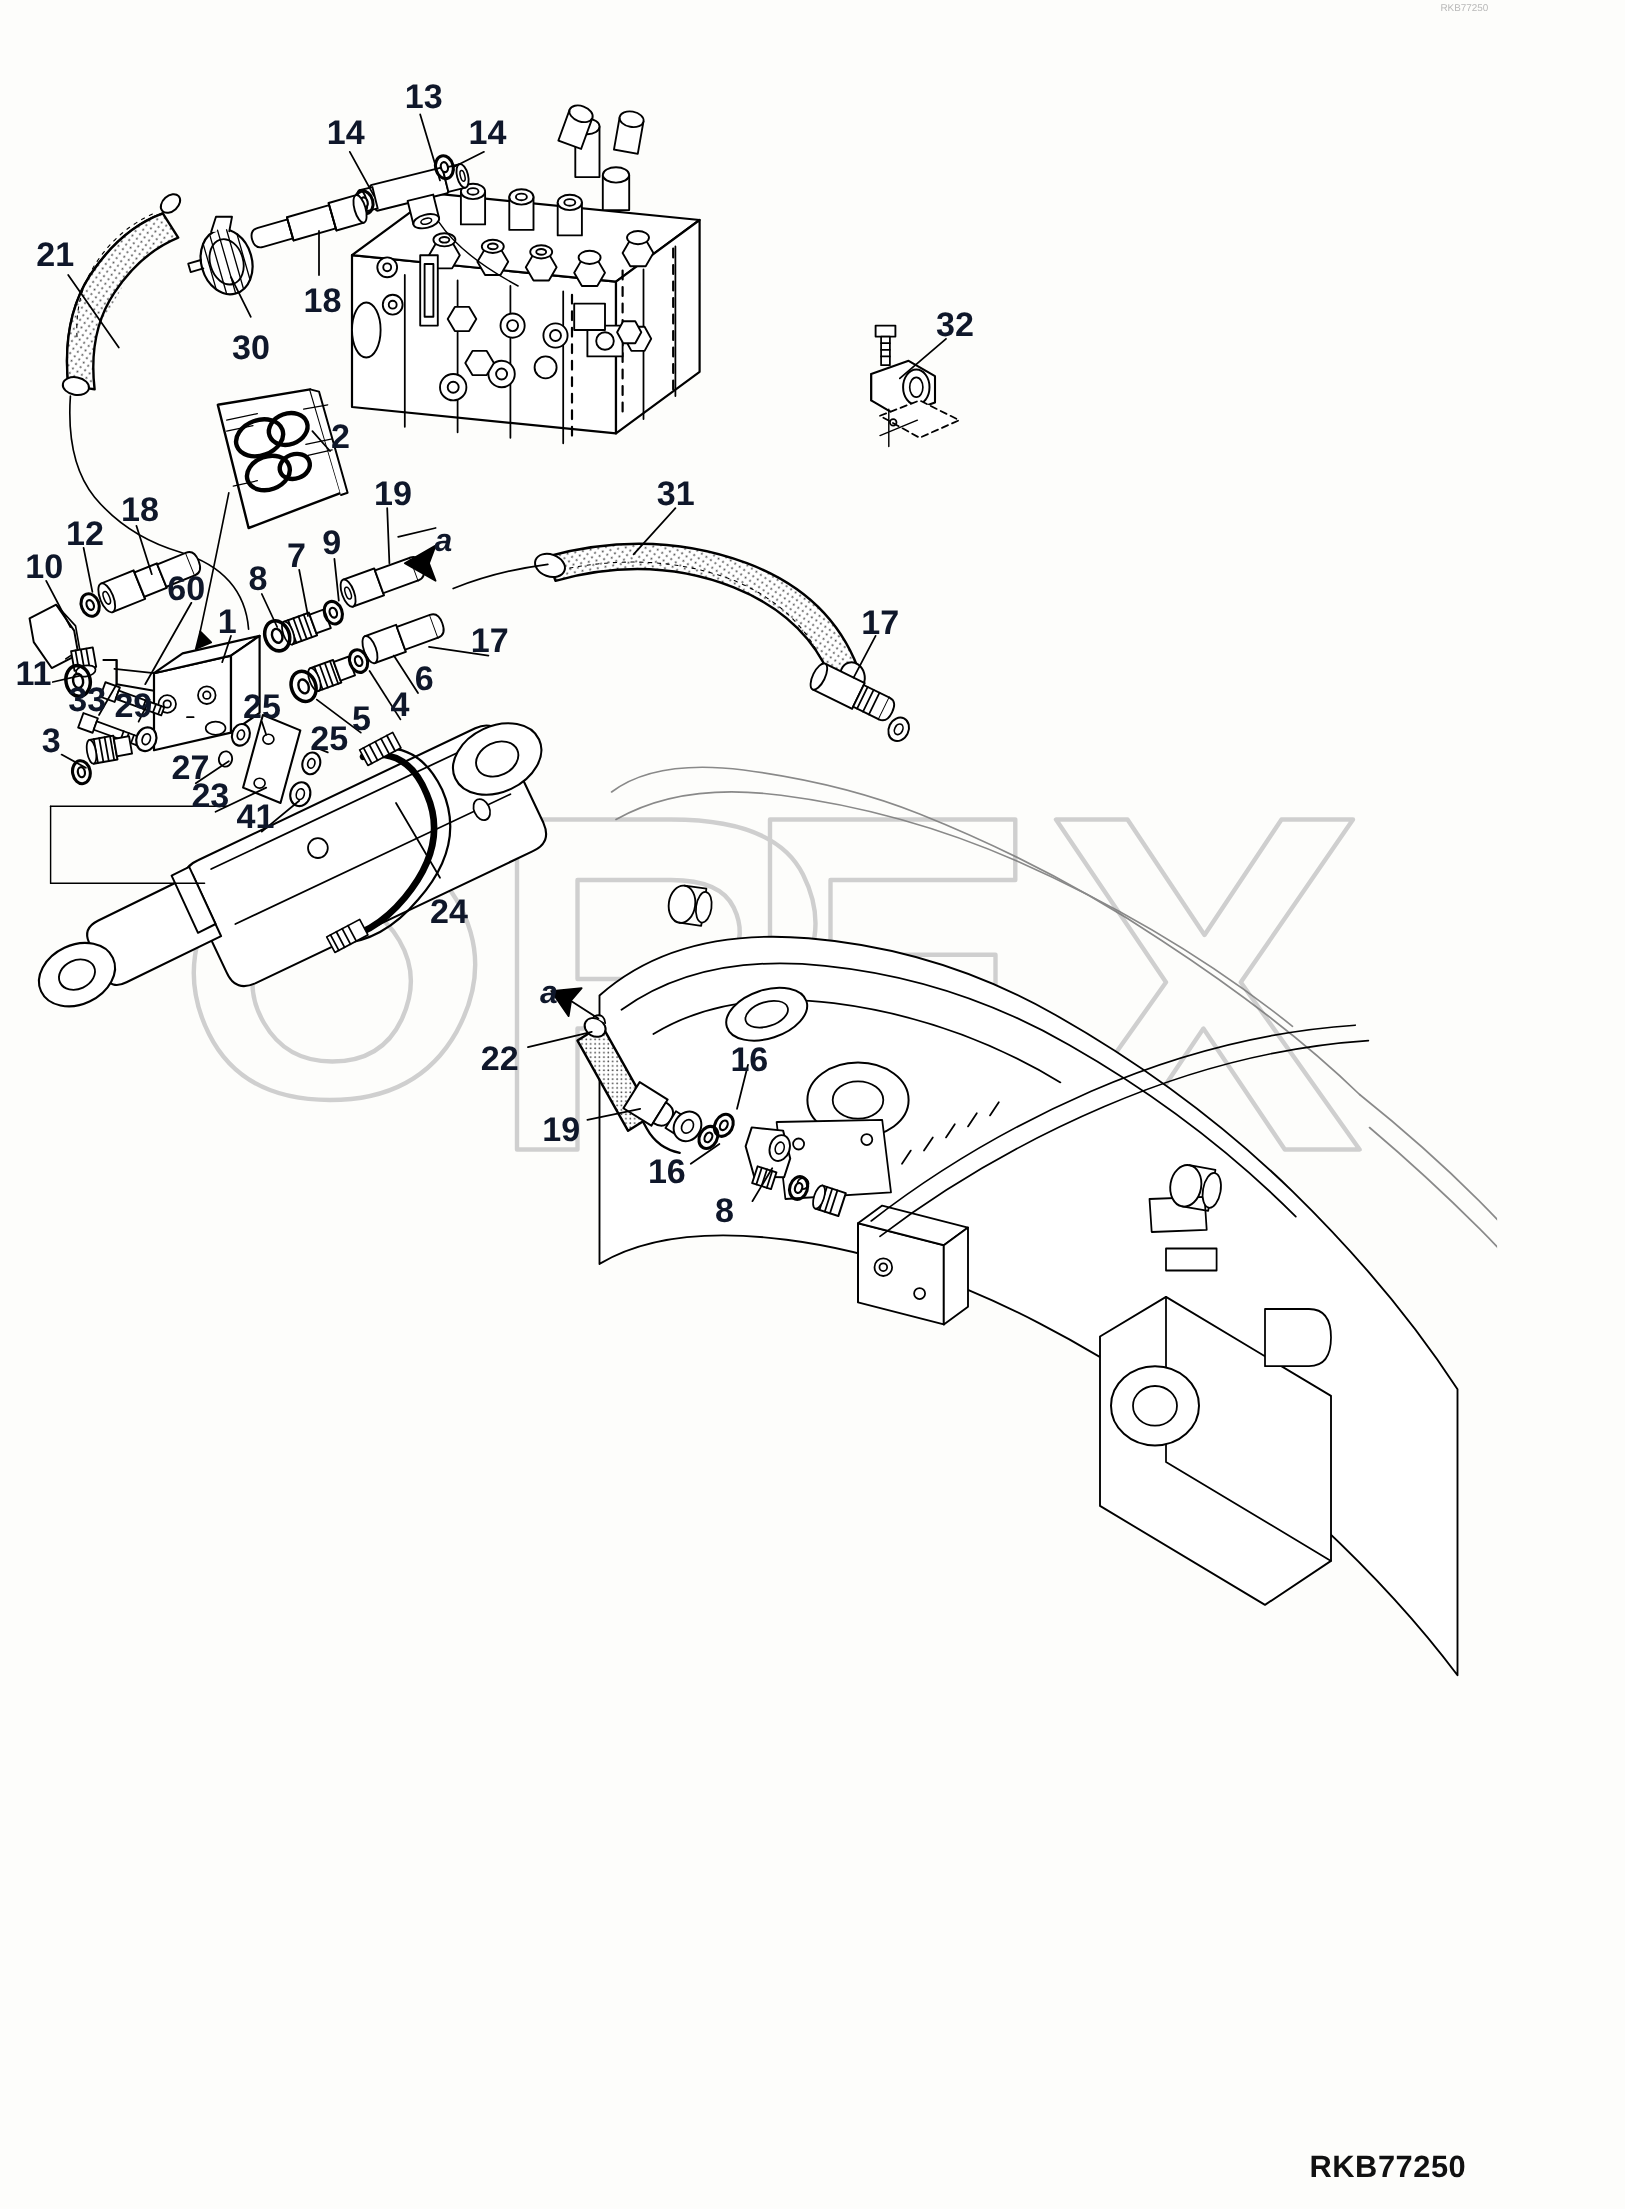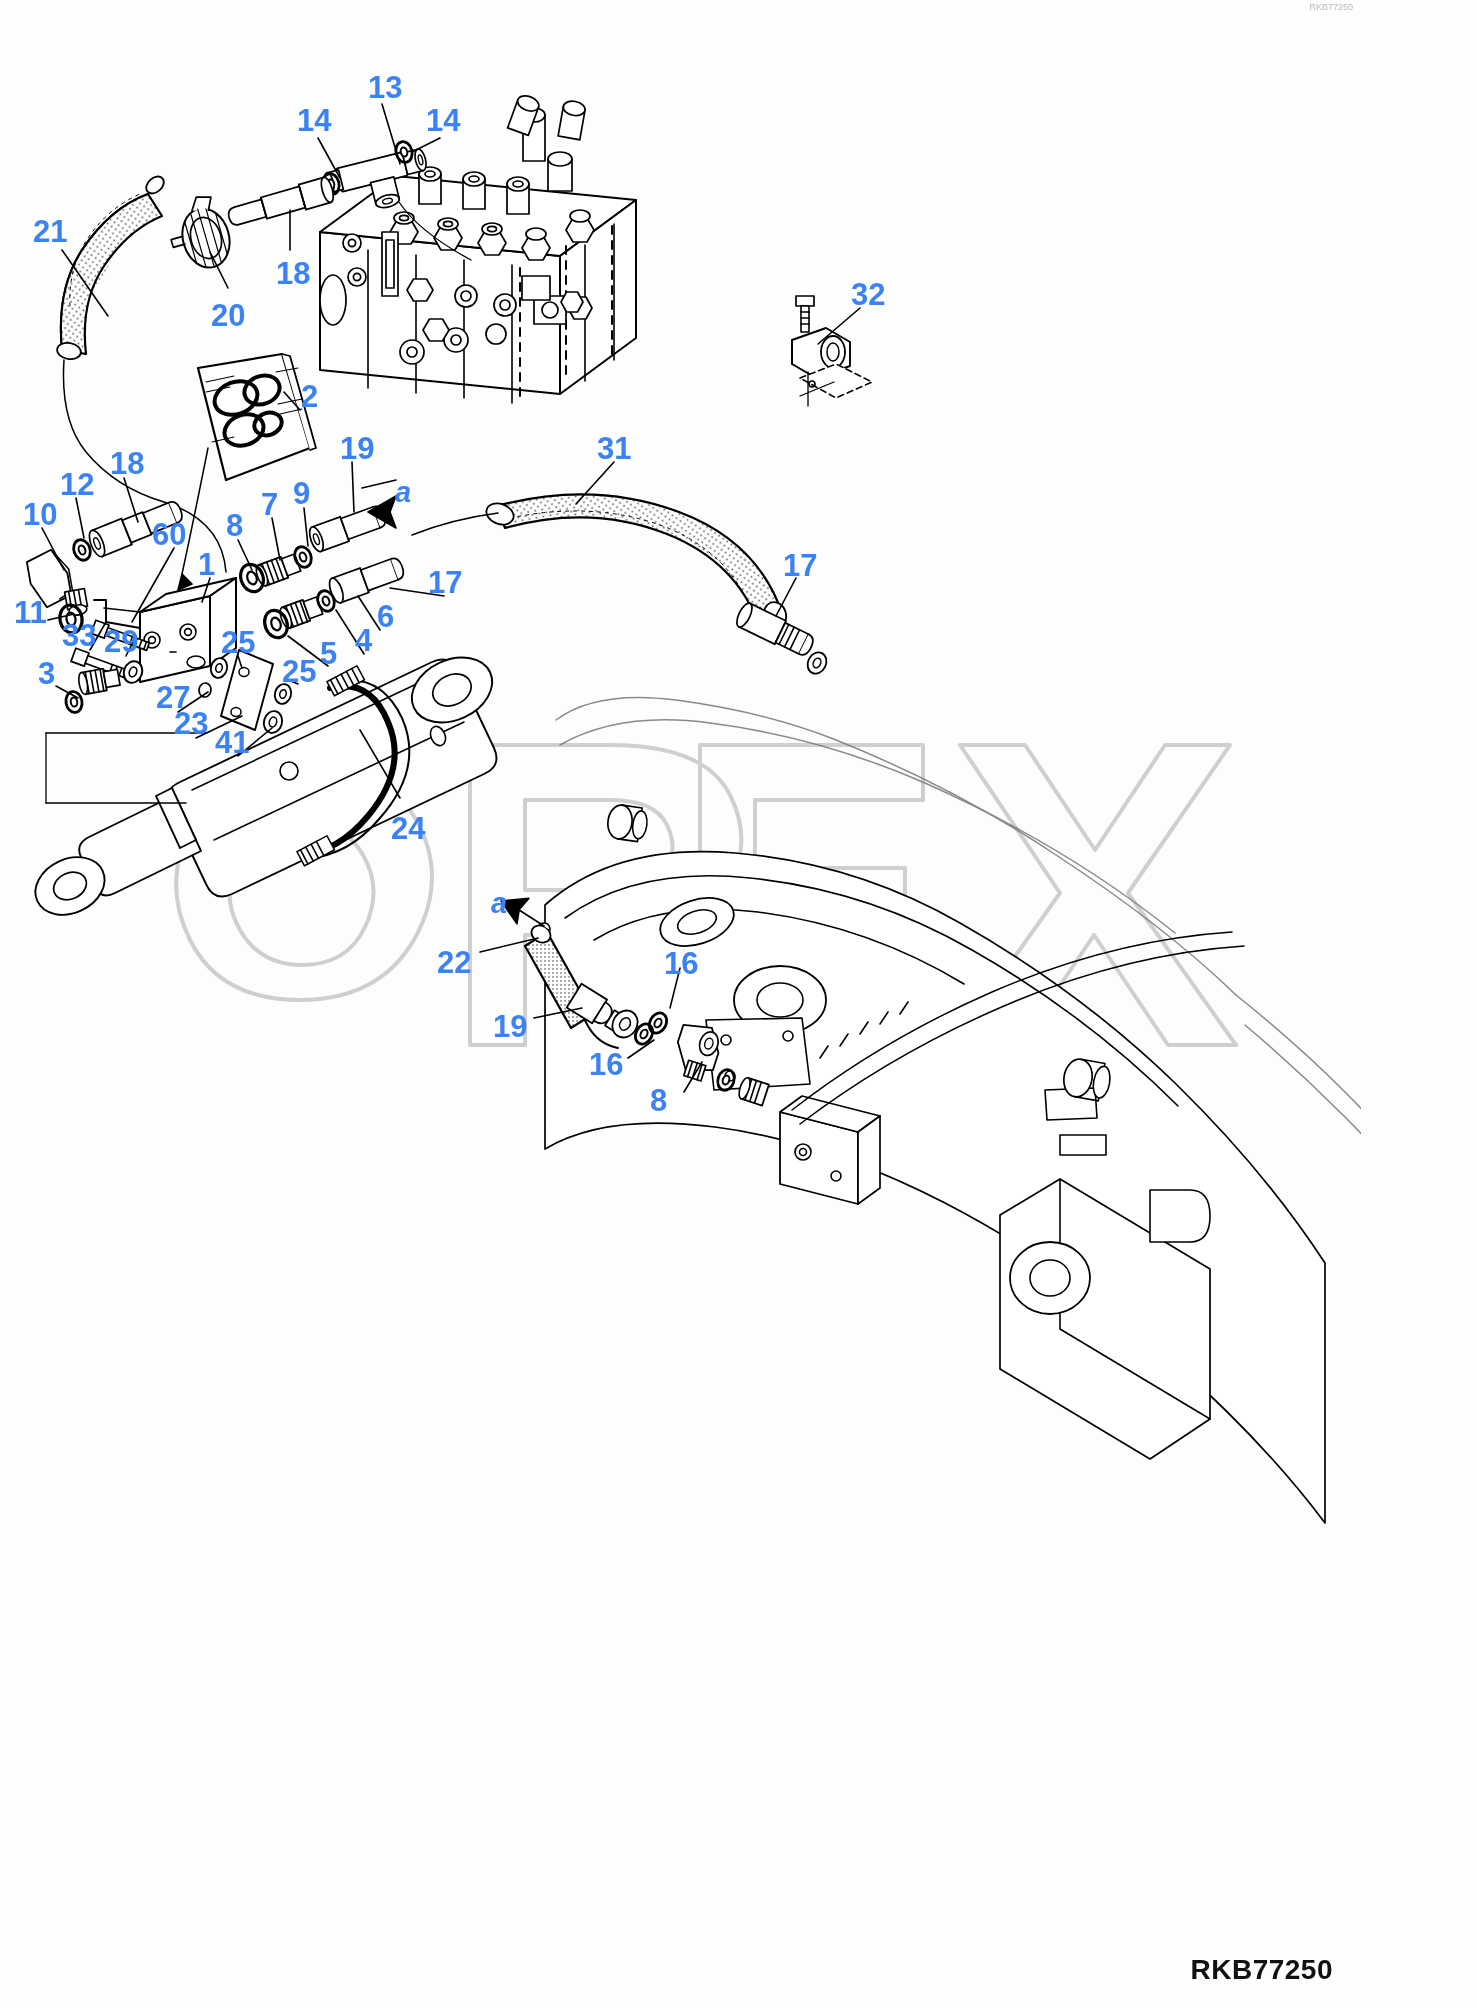--- a/index.html
+++ b/index.html
@@ -4,21 +4,21 @@
 <style>
   html,body{margin:0;padding:0;background:#fdfdfb;}
   body{font-family:"Liberation Sans",sans-serif;}
   #page{position:relative;width:1361px;height:2008px;background:#fdfdfb;overflow:hidden;}
   #artboard{position:absolute;inset:0;}
   .lbl{
     position:absolute;
     font-family:"Liberation Sans",sans-serif;
     font-weight:bold;
     font-size:31px;
-    color:#3b82f6;
+    color:#0f172a;
     letter-spacing:0px;
     white-space:nowrap;
     line-height:1;
   }
   .lbl.ital{font-style:italic;font-size:29px;}
   #partcode{
     position:absolute;
     right:28px;
     bottom:22px;
     font-family:"Liberation Sans",sans-serif;
@@ -637,21 +637,21 @@
 
     </g>
   </svg>
 
   <div id="callout-layer">
     <div class="lbl" style="left:368px;top:72px">13</div>
     <div class="lbl" style="left:297px;top:105px">14</div>
     <div class="lbl" style="left:426px;top:105px">14</div>
     <div class="lbl" style="left:33px;top:216px">21</div>
     <div class="lbl" style="left:276px;top:258px">18</div>
-    <div class="lbl" style="left:211px;top:300px">20</div>
+    <div class="lbl" style="left:211px;top:300px">30</div>
     <div class="lbl" style="left:851px;top:279px">32</div>
     <div class="lbl" style="left:301px;top:381px">2</div>
     <div class="lbl" style="left:340px;top:433px">19</div>
     <div class="lbl" style="left:597px;top:433px">31</div>
     <div class="lbl" style="left:60px;top:469px">12</div>
     <div class="lbl" style="left:110px;top:448px">18</div>
     <div class="lbl" style="left:23px;top:499px">10</div>
     <div class="lbl ital" style="left:395px;top:478px">a</div>
     <div class="lbl" style="left:783px;top:550px">17</div>
     <div class="lbl" style="left:261px;top:489px">7</div>

